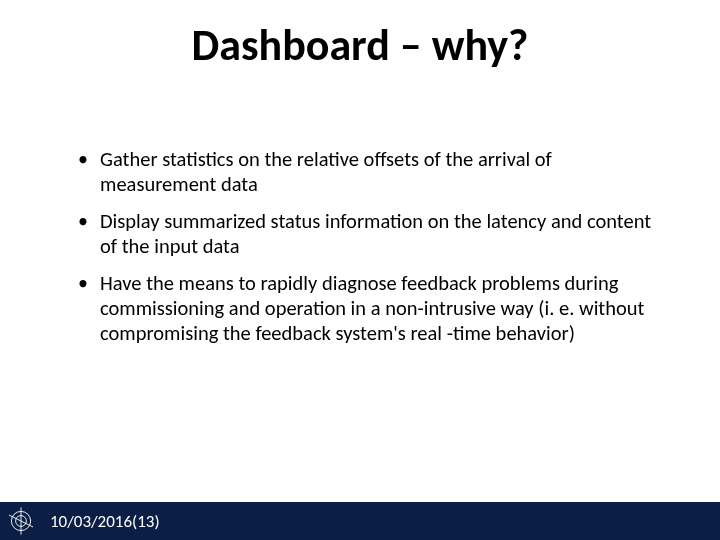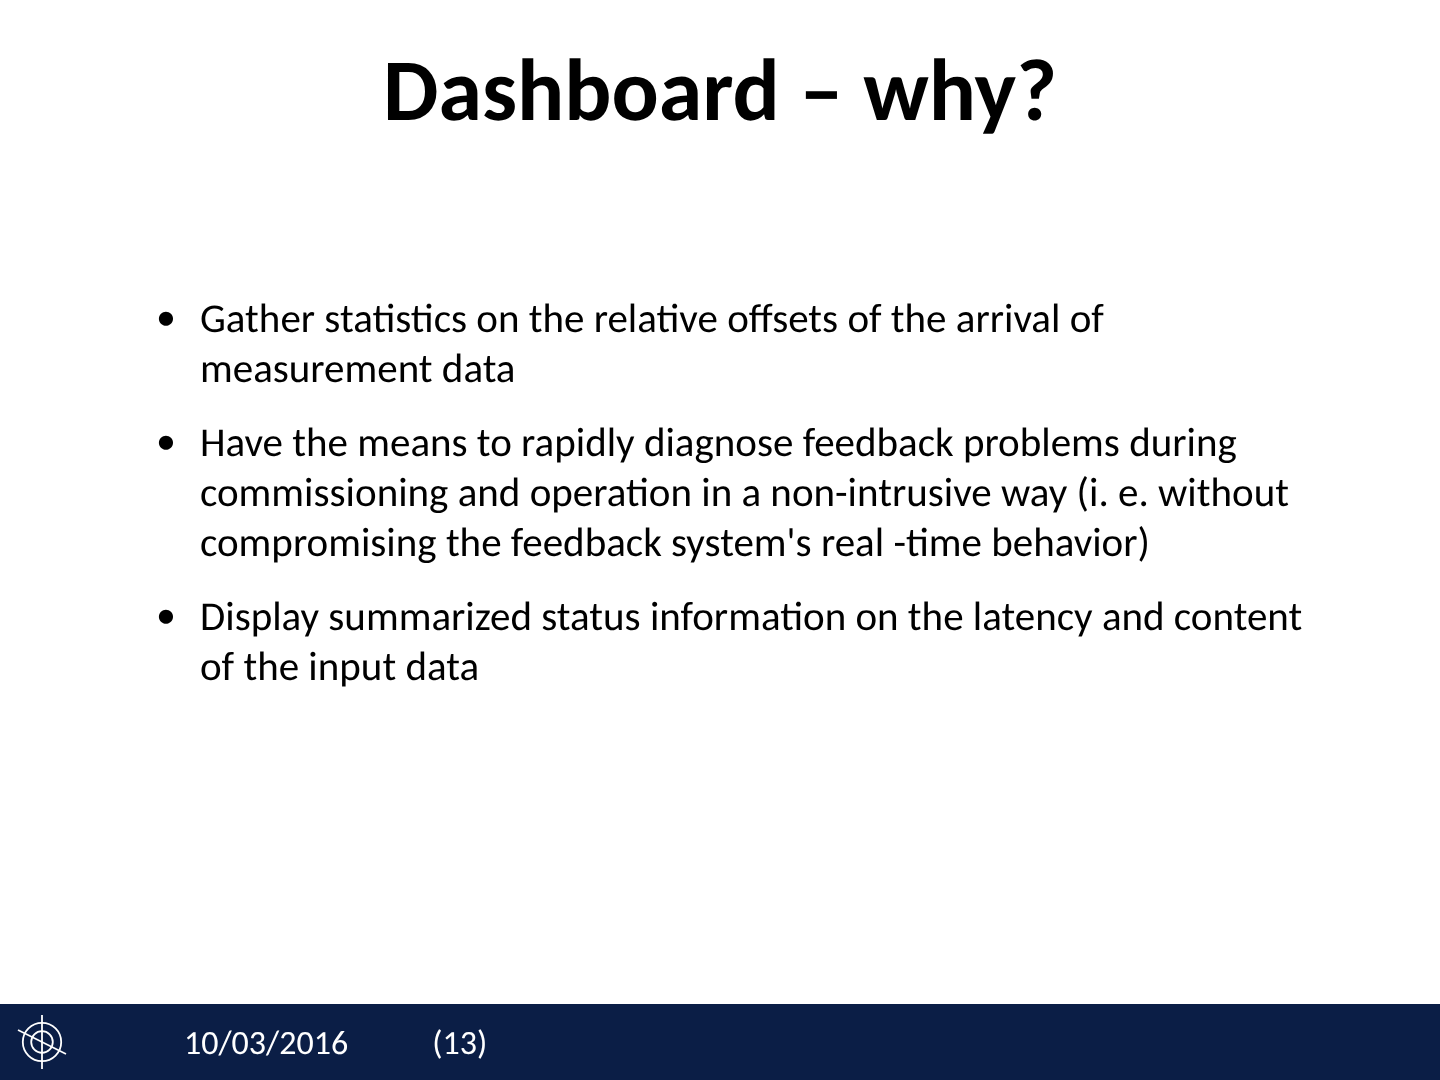--- a/index.html
+++ b/index.html
@@ -60,21 +60,20 @@
     position: absolute;
     left: 0;
     bottom: 0;
     width: 100%;
     height: 38px;
     background: #0b1e46;
     color: #ffffff;
     display: flex;
     align-items: center;
     font-size: 17px;
-    gap: 42px;
   }
   .footer .logo {
     width: 30px;
     height: 30px;
     margin-left: 6px;
     flex: 0 0 auto;
   }
   .footer .date {
     margin-left: 14px;
     flex: 0 0 auto;
@@ -92,22 +91,22 @@
 </head>
 <body>
 
 <div class="slide">
 
   <div class="title">Dashboard – why?</div>
 
   <div class="body">
     <ul class="bullets">
       <li>Gather statistics on the relative offsets of the arrival of measurement data</li>
+      <li>Display summarized status information on the latency and content of the input data</li>
       <li>Have the means to rapidly diagnose feedback problems during commissioning and operation in a non-intrusive way (i. e. without compromising the feedback system's real -time behavior)</li>
-      <li>Display summarized status information on the latency and content of the input data</li>
     </ul>
   </div>
 
   <div class="footer">
     <span class="logo">
       <svg viewBox="0 0 100 100" width="30" height="30">
         <circle cx="50" cy="50" r="32" fill="none" stroke="#ffffff" stroke-width="3"></circle>
         <circle cx="50" cy="50" r="18" fill="none" stroke="#ffffff" stroke-width="3"></circle>
         <line x1="50" y1="5" x2="50" y2="95" stroke="#ffffff" stroke-width="3"></line>
         <line x1="10" y1="30" x2="90" y2="70" stroke="#ffffff" stroke-width="3"></line>

